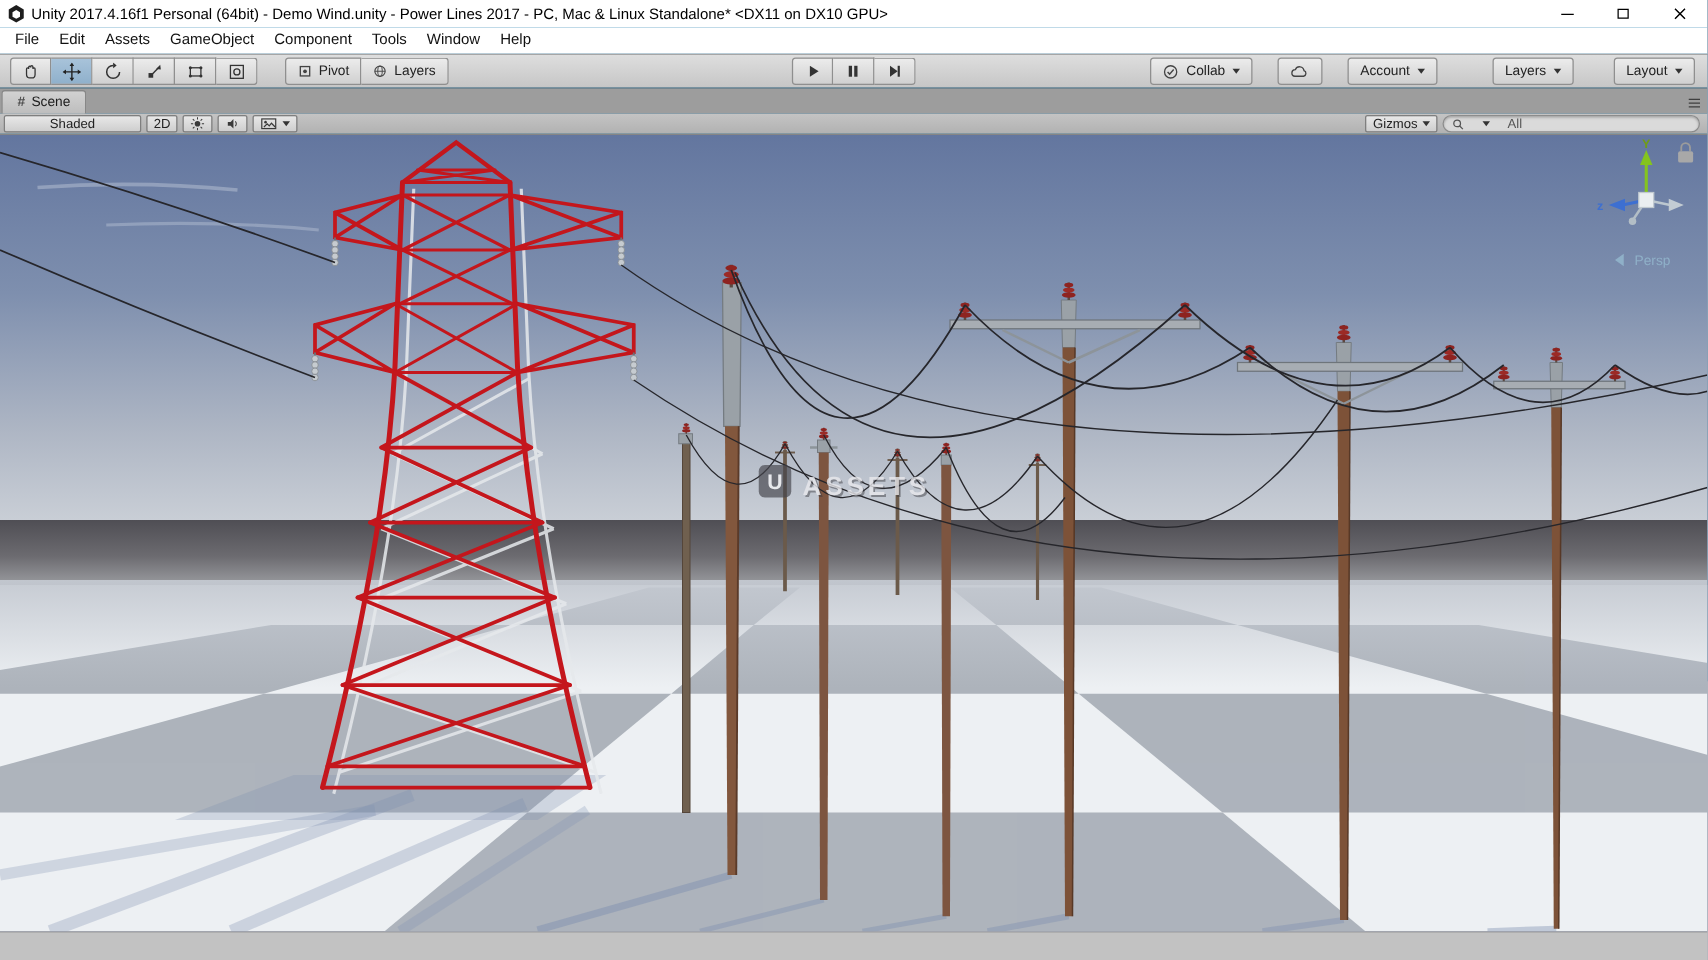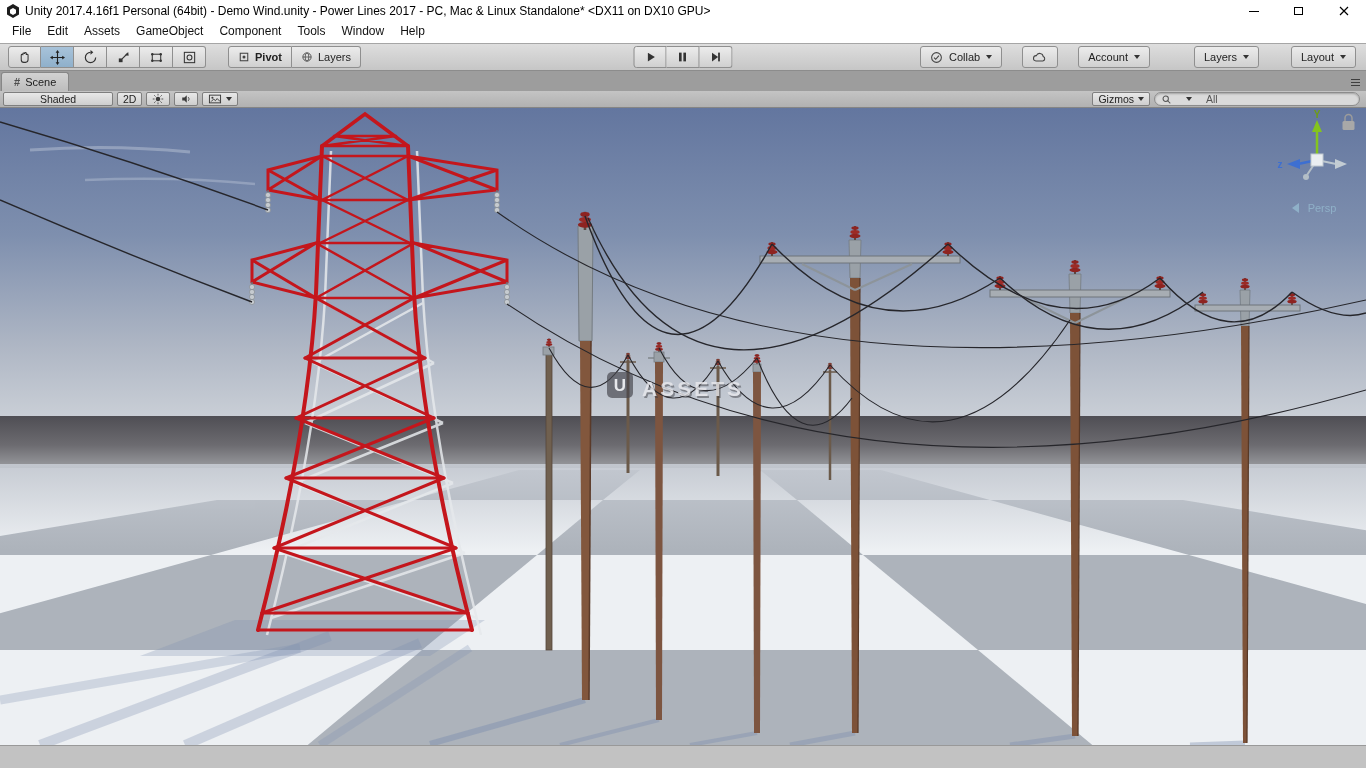--- a/index.html
+++ b/index.html
@@ -25,21 +25,21 @@
     display:flex; align-items:center; position:relative; flex:0 0 auto; }
   .tool-group { display:flex; margin-left:8px; }
   .tbtn { width:33px; height:22px; background:linear-gradient(#ececec,#d0d0d0); border:1px solid #8f8f8f; border-left-width:0;
     display:flex; align-items:center; justify-content:center; }
   .tbtn:first-child { border-left-width:1px; border-radius:3px 0 0 3px; }
   .tbtn:last-child { border-radius:0 3px 3px 0; }
   .tbtn.active { background:linear-gradient(#a8c3da,#8fb0cb); }
   .pill-group { display:flex; margin-left:22px; }
   .pbtn { height:22px; padding:0 9px; display:flex; gap:5px; align-items:center; font-size:11px; color:#222;
     background:linear-gradient(#ececec,#d0d0d0); border:1px solid #8f8f8f; border-left-width:0; }
-  .pbtn:first-child { border-left-width:1px; border-radius:3px 0 0 3px;font-weight:bold; }
+  .pbtn:first-child { border-left-width:1px; border-radius:3px 0 0 3px; }
   .pbtn:last-child { border-radius:0 3px 3px 0; }
   .play-group { position:absolute; left:50%; transform:translateX(-50%); display:flex; }
   .right-group { margin-left:auto; display:flex; gap:20px; margin-right:10px; align-items:center; }
   .dd { height:22px; padding:0 9px; display:flex; gap:6px; align-items:center; font-size:11px; color:#222;
     background:linear-gradient(#ececec,#d0d0d0); border:1px solid #8f8f8f; border-radius:3px; }
   .caret { width:0; height:0; border-left:3.5px solid transparent; border-right:3.5px solid transparent; border-top:4px solid #333; display:inline-block; }
 
   
   .tabbar { height:20px; background:#9d9d9d; display:flex; align-items:flex-end; flex:0 0 auto; }
   .tab { height:19px; background:linear-gradient(#d2d2d2,#bdbdbd); border:1px solid #878787; border-bottom:none;

